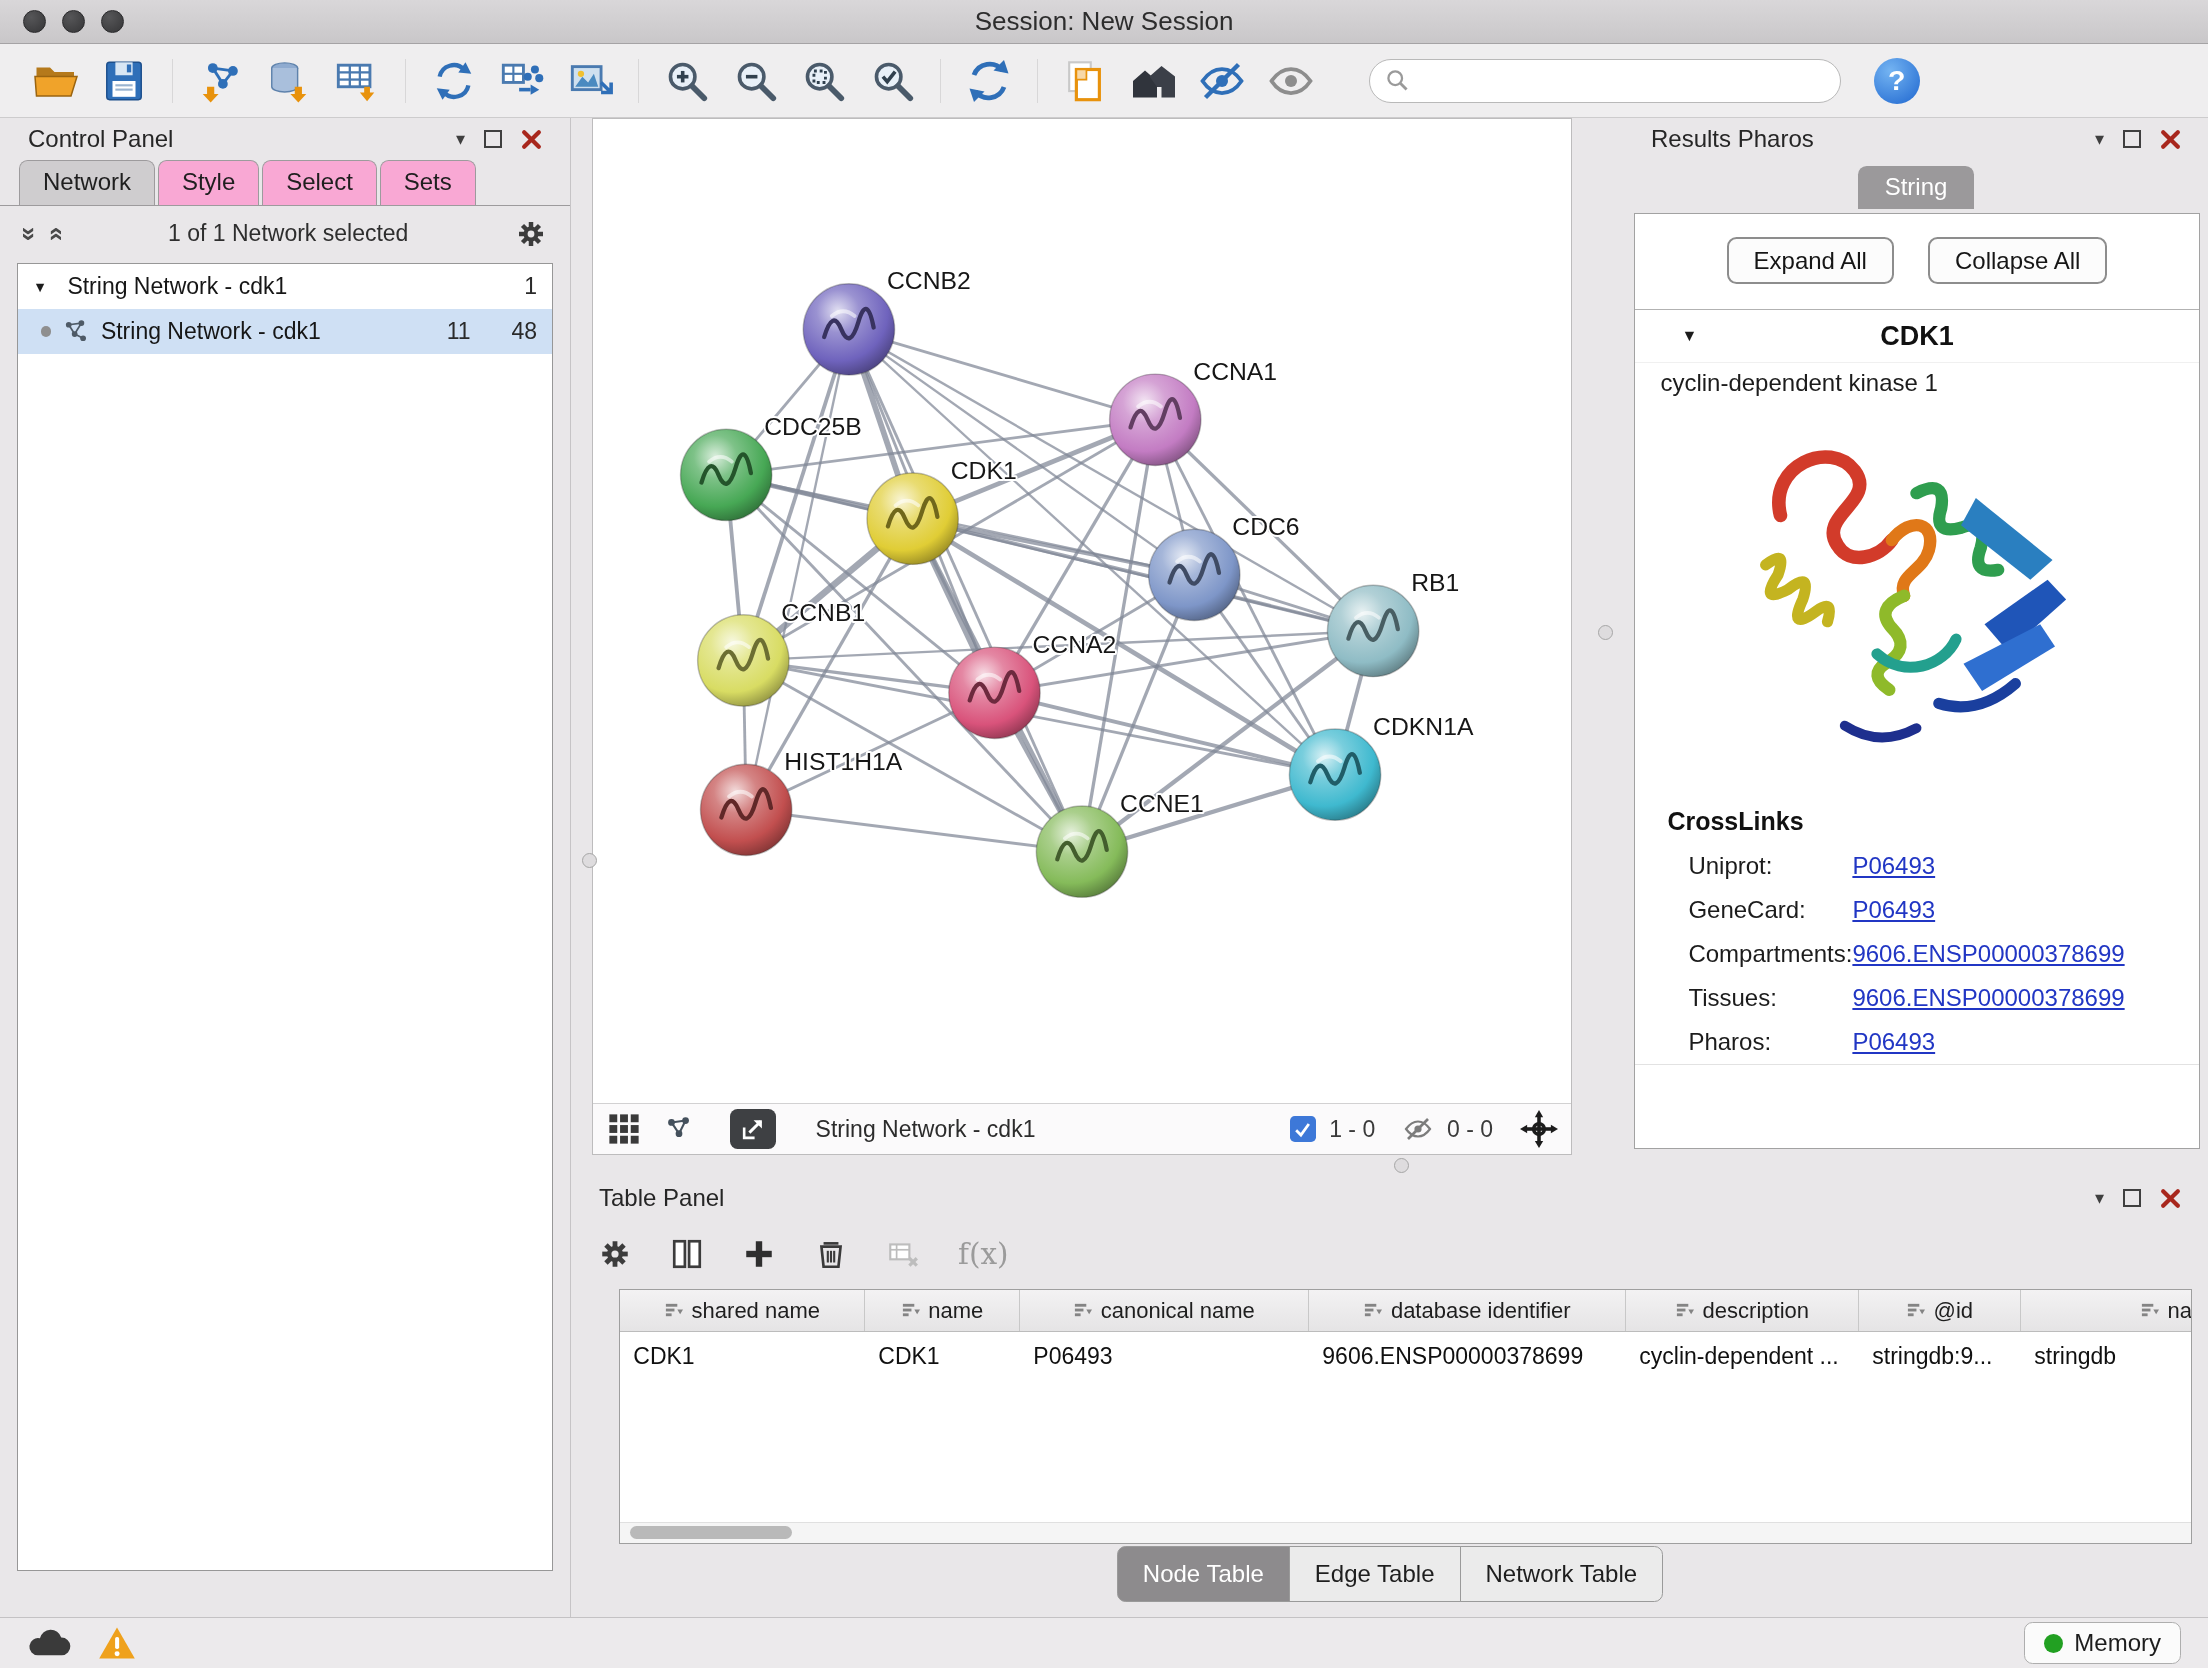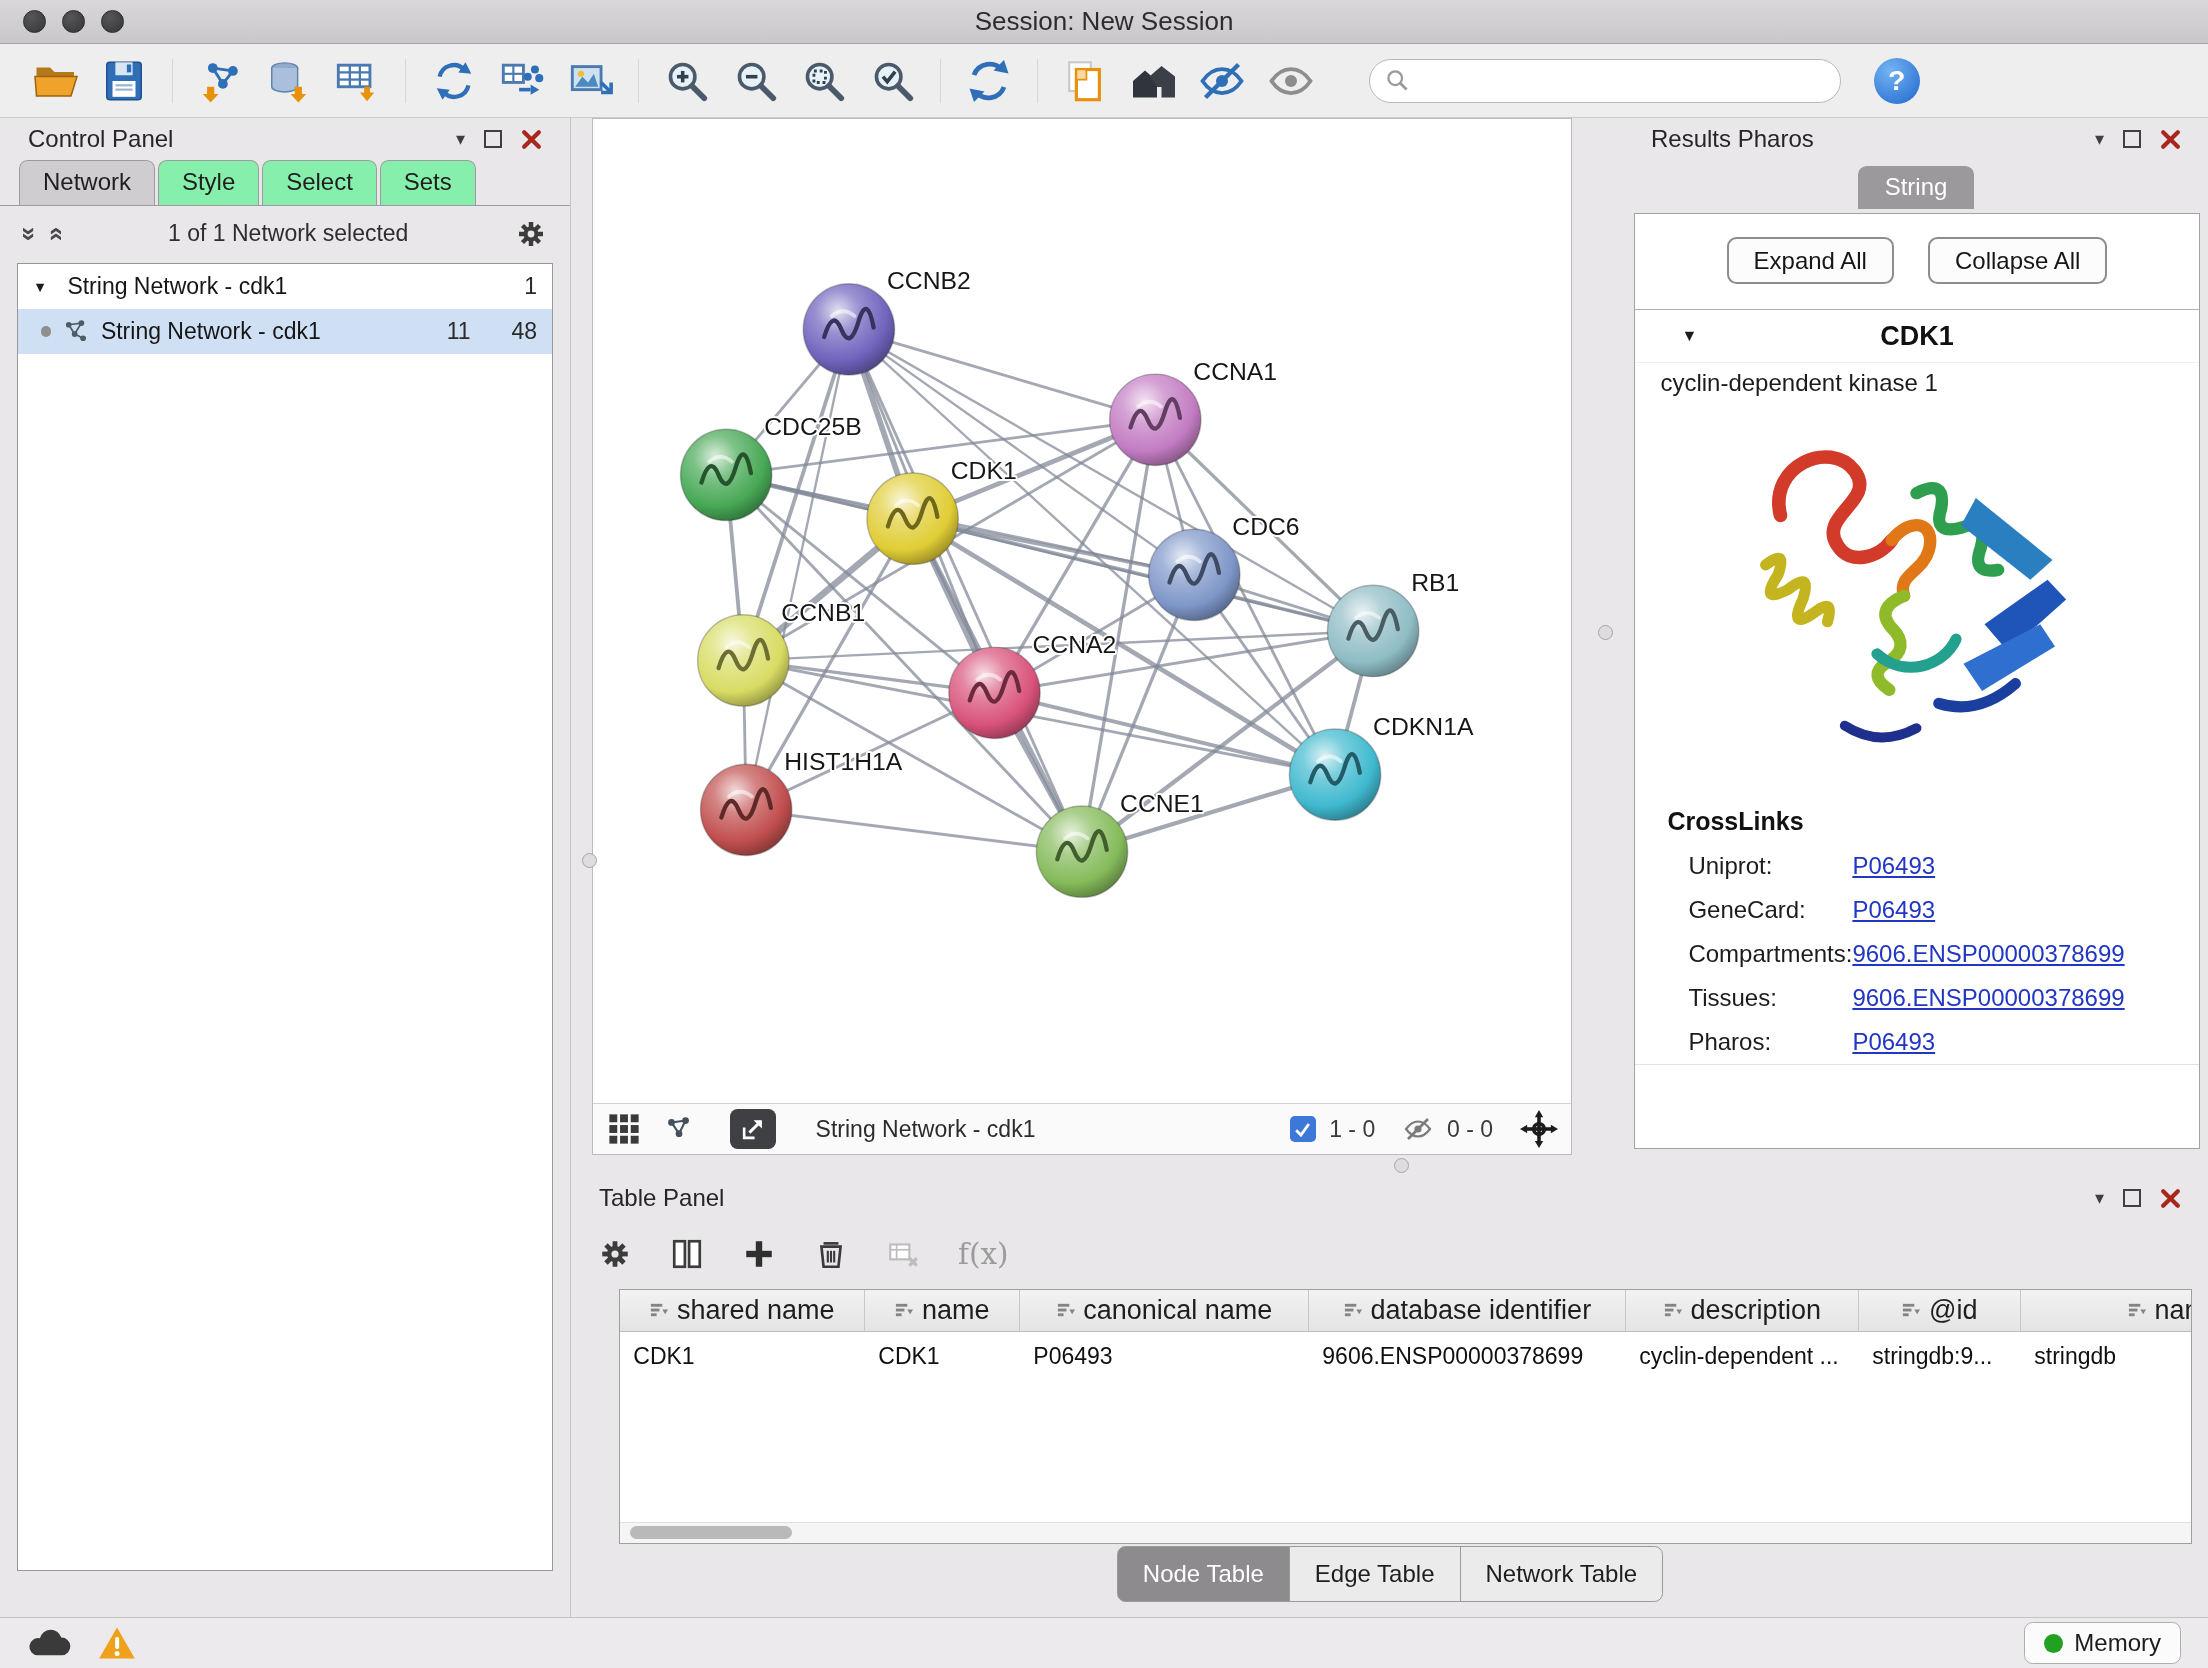--- a/index.html
+++ b/index.html
@@ -25,21 +25,21 @@
 
 .panel-header{height:42px;display:flex;align-items:center;padding:0 28px;font-size:24px;color:#262626}
 .panel-icons{margin-left:auto;display:flex;align-items:center;gap:19px}
 .icon-float{font-size:18px;color:#3f3f3f;line-height:1}
 .icon-max{width:18px;height:18px;border:2.4px solid #3f3f3f;background:transparent}
 .icon-close svg{display:block}
 
 
 .control-panel{position:absolute;left:0;top:118px;width:571px;height:1499px;background:#e9e7e9;border-right:1px solid #c6c4c6}
 .cp-tabs{display:flex;padding:0 19px;gap:2.9px;height:46px;align-items:flex-end;border-bottom:1px solid #9d9b9d}
-.cp-tab{font-size:24px;color:#1f1f1f;padding:7.6px 23px 8.6px;border:1px solid #9d9b9d;border-bottom:none;border-radius:8.6px 8.6px 0 0;background:#86efac}
+.cp-tab{font-size:24px;color:#1f1f1f;padding:7.6px 23px 8.6px;border:1px solid #9d9b9d;border-bottom:none;border-radius:8.6px 8.6px 0 0;background:#f9a8d4}
 .cp-tab.selected{background:#cfcdcf}
 .cp-toolrow{height:55px;display:flex;align-items:center;padding:0 23px;font-size:23px;color:#2e2e2e;gap:9.5px}
 .chev{display:inline-block;font-size:26px;color:#4a4a4a;font-weight:bold;transform:rotate(90deg);line-height:1}
 .chev.up{transform:rotate(-90deg)}
 .cp-sel-text{flex:1;text-align:center}
 .tree-box{position:absolute;left:17px;right:17px;top:145px;bottom:46px;background:#fff;border:1px solid #979797;overflow:hidden}
 .tree-row{height:45px;display:flex;align-items:center;font-size:23px;color:#161616;padding:0 15px;gap:11.4px}
 .tree-row.selected{background:#cfe0f4}
 .tree-caret{font-size:14.3px;color:#1c1c1c;width:23px}
 .tree-bullet{width:10.5px;height:10.5px;border-radius:50%;background:#8f8f8f;margin-left:7.6px}
@@ -77,21 +77,21 @@
 .rp-linkrow{display:flex;align-items:center;height:44px;font-size:24px}
 .rp-linklabel{width:217px;padding-left:53px;color:#1c1c1c}
 .rp-link{color:#2136c4;text-decoration:underline;cursor:pointer}
 
 
 .table-panel{position:absolute;left:571px;top:1177px;width:1638px;height:439px}
 .tp-toolbar{height:70px;display:flex;align-items:center;padding:0 27px;gap:38px}
 .tp-fx{font-family:"DejaVu Serif",serif;font-size:29.5px;color:#9b9b9b}
 .tp-table{position:relative;margin:0 17px 0 48px;height:255px;background:#fff;border:1px solid #9f9f9f;overflow:hidden}
 .tp-header{display:flex;height:42px;background:linear-gradient(#f3f2f3,#e5e4e5);border-bottom:1px solid #bcbcbc}
-.tp-hcell{display:flex;align-items:center;justify-content:center;gap:8.6px;font-size:27px;color:#1e1e1e;border-right:1px solid #c8c8c8;flex:none;overflow:hidden}
+.tp-hcell{display:flex;align-items:center;justify-content:center;gap:8.6px;font-size:22px;color:#1e1e1e;border-right:1px solid #c8c8c8;flex:none;overflow:hidden}
 .tp-row{display:flex;height:46px}
 .tp-cell{font-size:23px;color:#101010;padding:10.5px 13.3px;flex:none;white-space:nowrap;overflow:hidden}
 .w1{width:245px}.w2{width:155px}.w3{width:289px}.w4{width:317px}.w5{width:233px}.w6{width:162px}.w7{width:380px}
 .tp-scroll{position:absolute;left:0;right:0;bottom:0;height:21px;background:#f5f5f5;border-top:1px solid #e0e0e0}
 .tp-thumb{position:absolute;left:9.5px;bottom:3.8px;width:162px;height:13.3px;border-radius:6.7px;background:#b9b9b9}
 .tp-tabs{height:59px;display:flex;align-items:center;justify-content:center}
 .tp-tab{font-size:24px;padding:13px 25px;border:1px solid #9a9a9a;background:#ebebeb;color:#1e1e1e;margin-left:-1px}
 .tp-tab.selected{background:#8d8b8d;color:#fff}
 .tp-tab:first-child{border-radius:8.6px 0 0 8.6px;margin-left:0}
 .tp-tab:last-child{border-radius:0 8.6px 8.6px 0}

